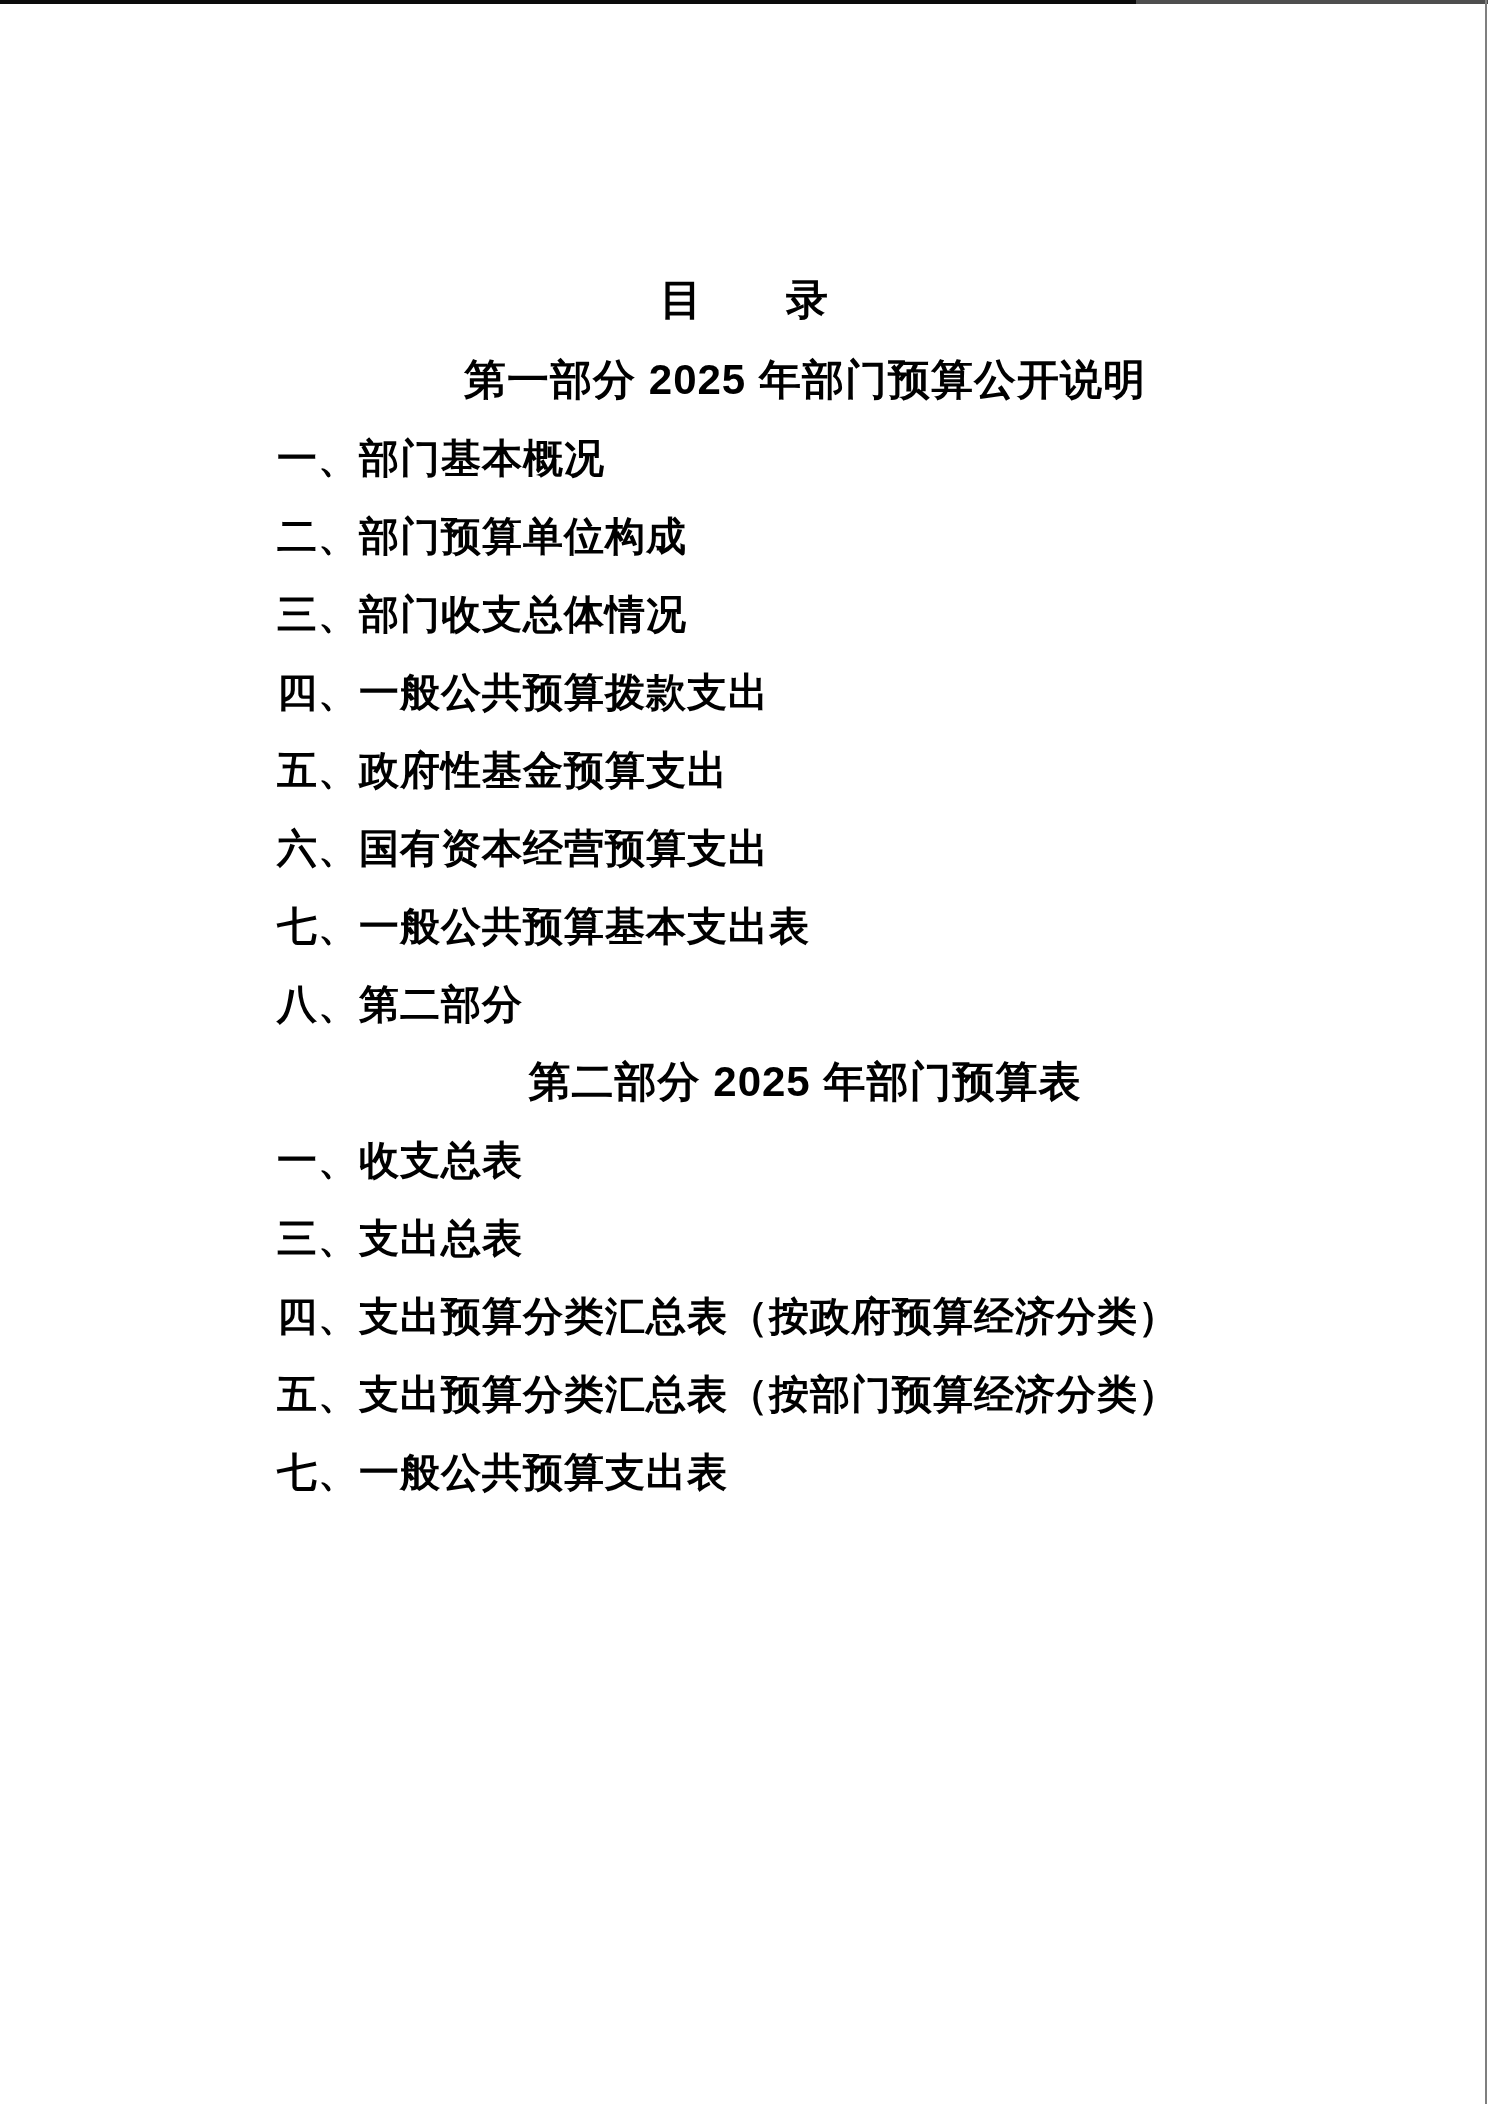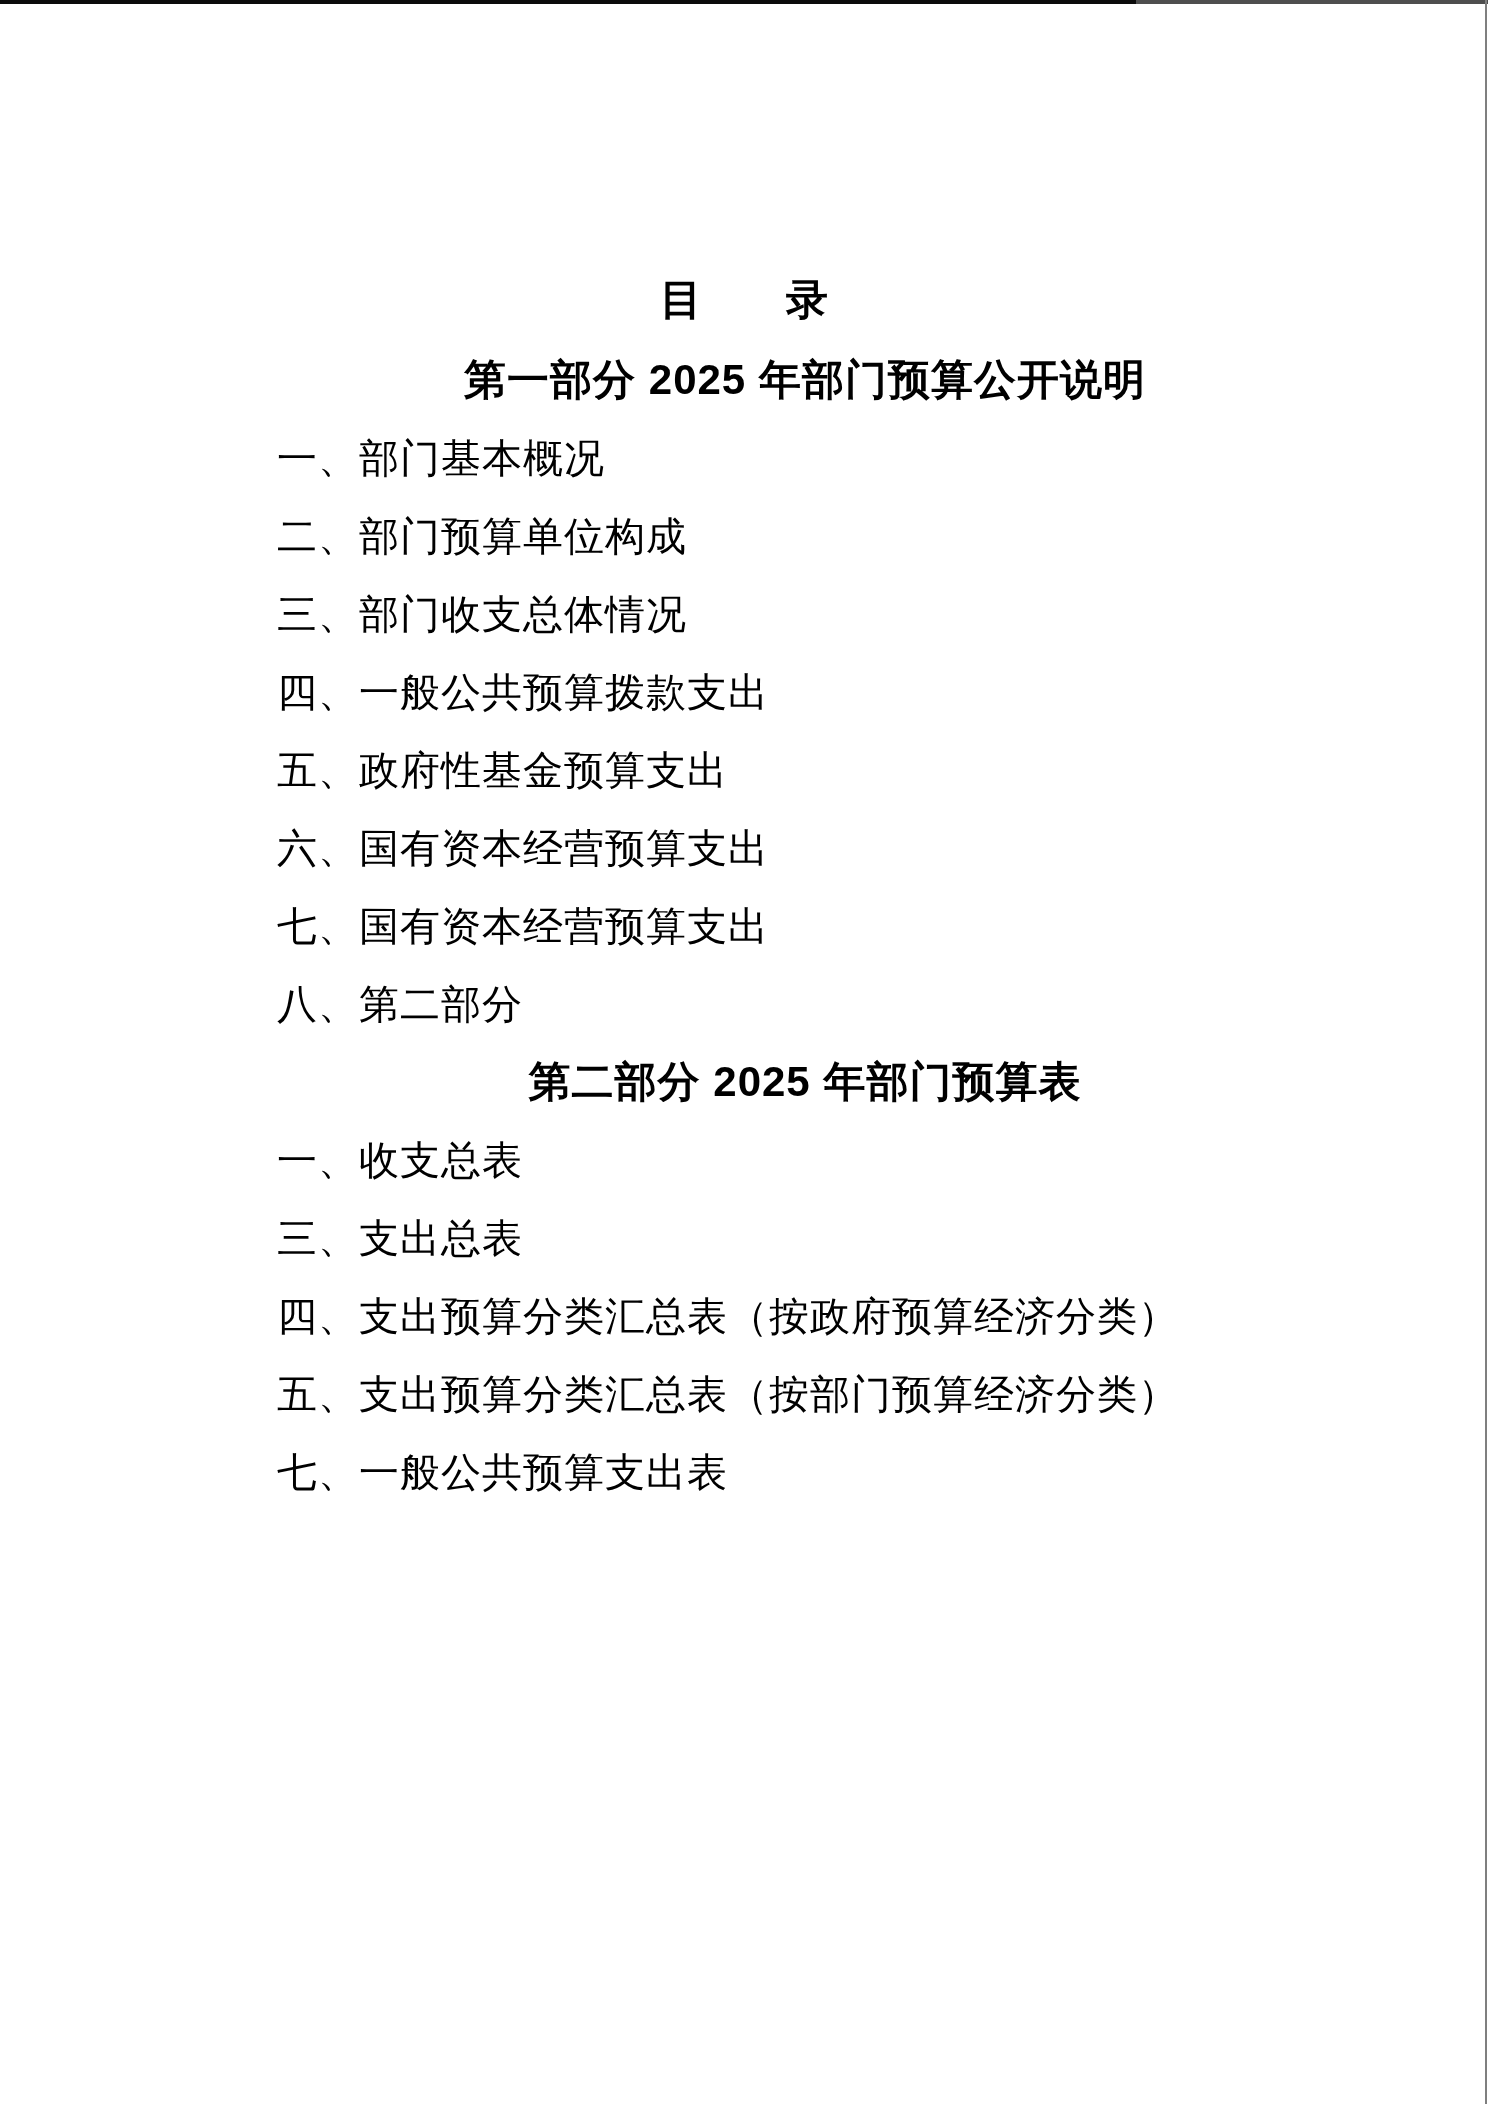--- a/index.html
+++ b/index.html
@@ -68,21 +68,21 @@
   }
   .toc-heading {
     font-size: 42px;
     font-weight: 700;
     letter-spacing: 1px;
     margin-left: -4px;
     text-align: center;
   }
   .toc-item {
     font-size: 40px;
-    font-weight: 400;
+    font-weight: 700;
     letter-spacing: 1px;
   }
 </style>
 </head>
 <body style="--bg: #ffffff; --topbar: #0b0b0b; --topbar-right: #4e4e4e; --edge: #7f7f7f; color: rgb(0, 0, 0);">
 
 <div class="page">
   <div class="top-bar">
     <div class="top-bar-right"></div>
   </div>
@@ -91,21 +91,21 @@
   <h1 class="doc-title">目　　录</h1>
 
   <div class="toc" id="toc">
       <div class="toc-line toc-heading">第一部分 2025 年部门预算公开说明</div>
       <div class="toc-line toc-item">一、部门基本概况</div>
       <div class="toc-line toc-item">二、部门预算单位构成</div>
       <div class="toc-line toc-item">三、部门收支总体情况</div>
       <div class="toc-line toc-item">四、一般公共预算拨款支出</div>
       <div class="toc-line toc-item">五、政府性基金预算支出</div>
       <div class="toc-line toc-item">六、国有资本经营预算支出</div>
-      <div class="toc-line toc-item">七、国有资本经营预算支出</div>
+      <div class="toc-line toc-item">七、一般公共预算基本支出表</div>
       <div class="toc-line toc-item">八、第二部分</div>
       <div class="toc-line toc-heading">第二部分 2025 年部门预算表</div>
       <div class="toc-line toc-item">一、收支总表</div>
       <div class="toc-line toc-item">三、支出总表</div>
       <div class="toc-line toc-item">四、支出预算分类汇总表（按政府预算经济分类）</div>
       <div class="toc-line toc-item">五、支出预算分类汇总表（按部门预算经济分类）</div>
       <div class="toc-line toc-item">七、一般公共预算支出表</div>
     </div>
 </div>
 

